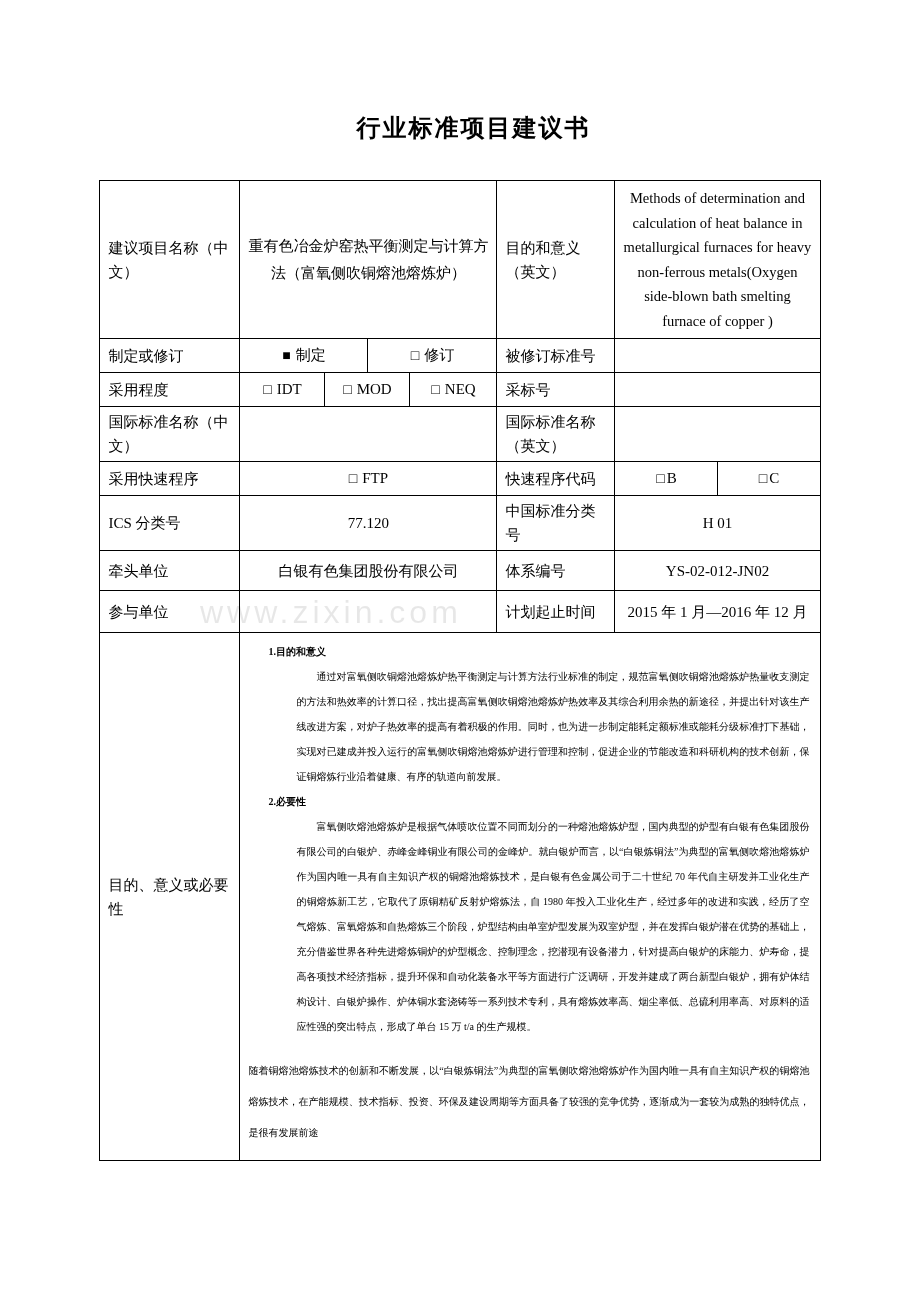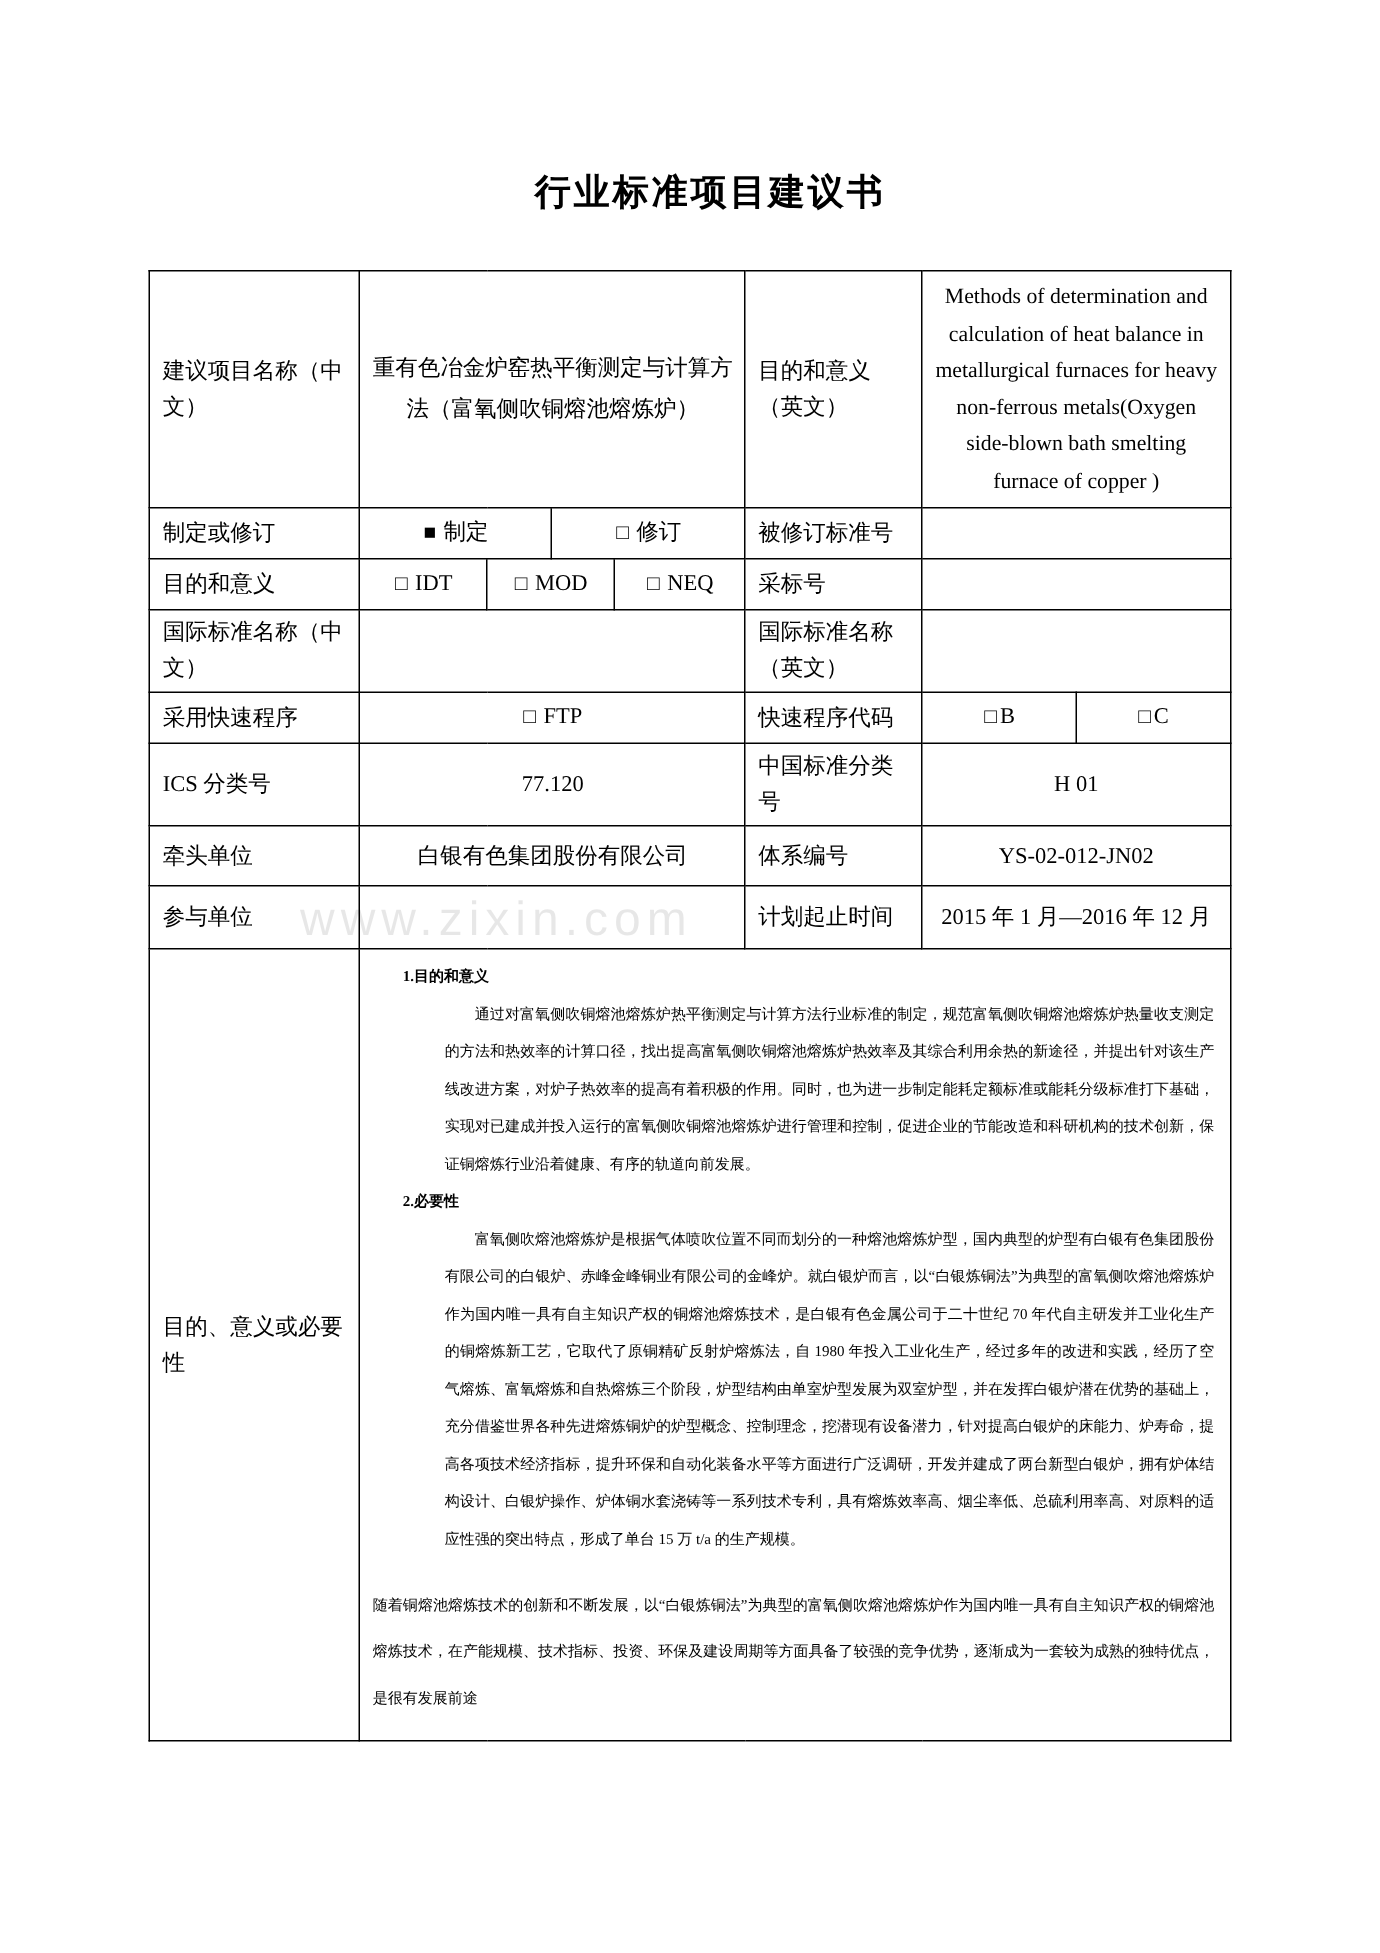--- a/index.html
+++ b/index.html
@@ -122,21 +122,21 @@
           <span class="box">■</span><span>制定</span>
         </td>
         <td colspan="2" class="value">
           <span class="box">□</span><span>修订</span>
         </td>
         <td class="label">被修订标准号</td>
         <td colspan="2" class="value"></td>
       </tr>
 
       <tr class="r-adopt">
-        <td class="label">目的和意义</td>
+        <td class="label">采用程度</td>
         <td class="value">
           <span class="box">□</span><span>IDT</span>
         </td>
         <td colspan="2" class="value">
           <span class="box">□</span><span>MOD</span>
         </td>
         <td class="value">
           <span class="box">□</span><span>NEQ</span>
         </td>
         <td class="label">采标号</td>

